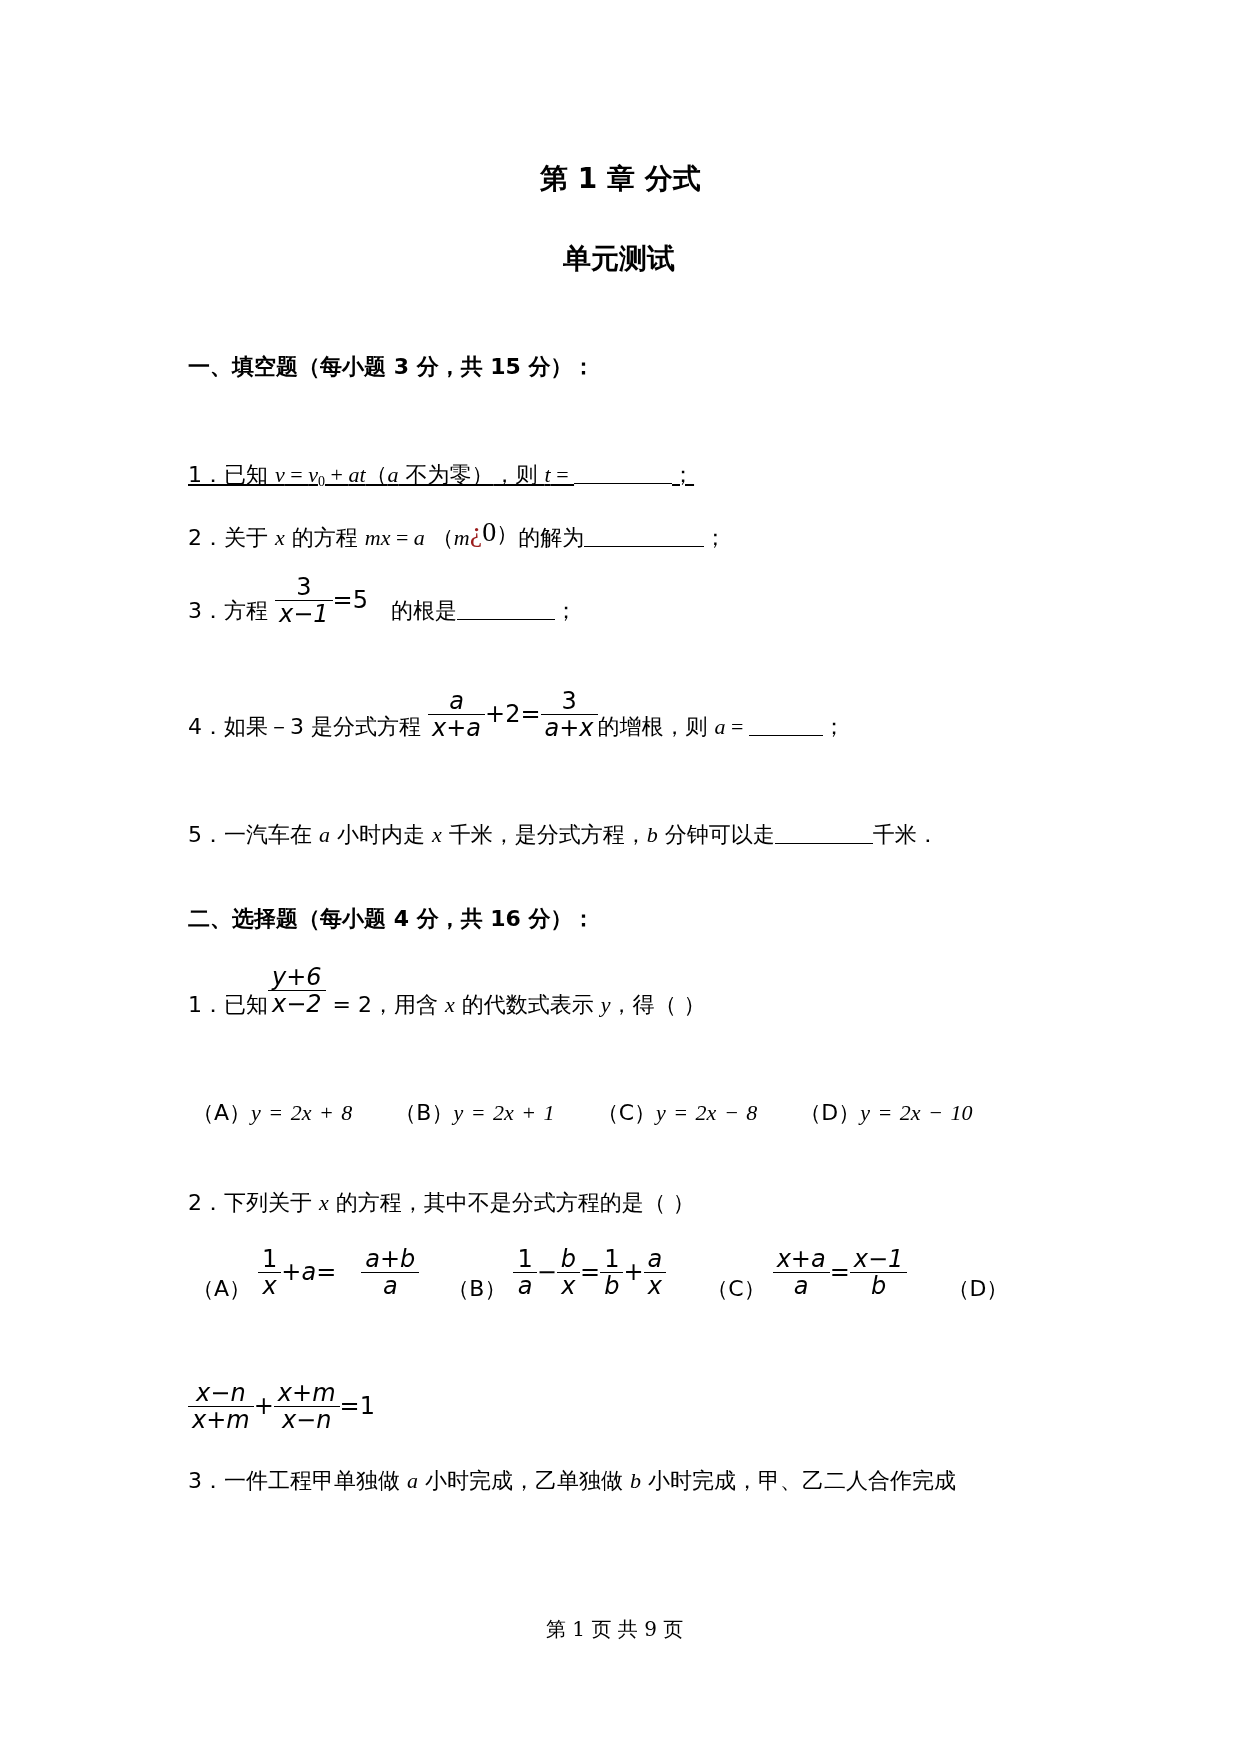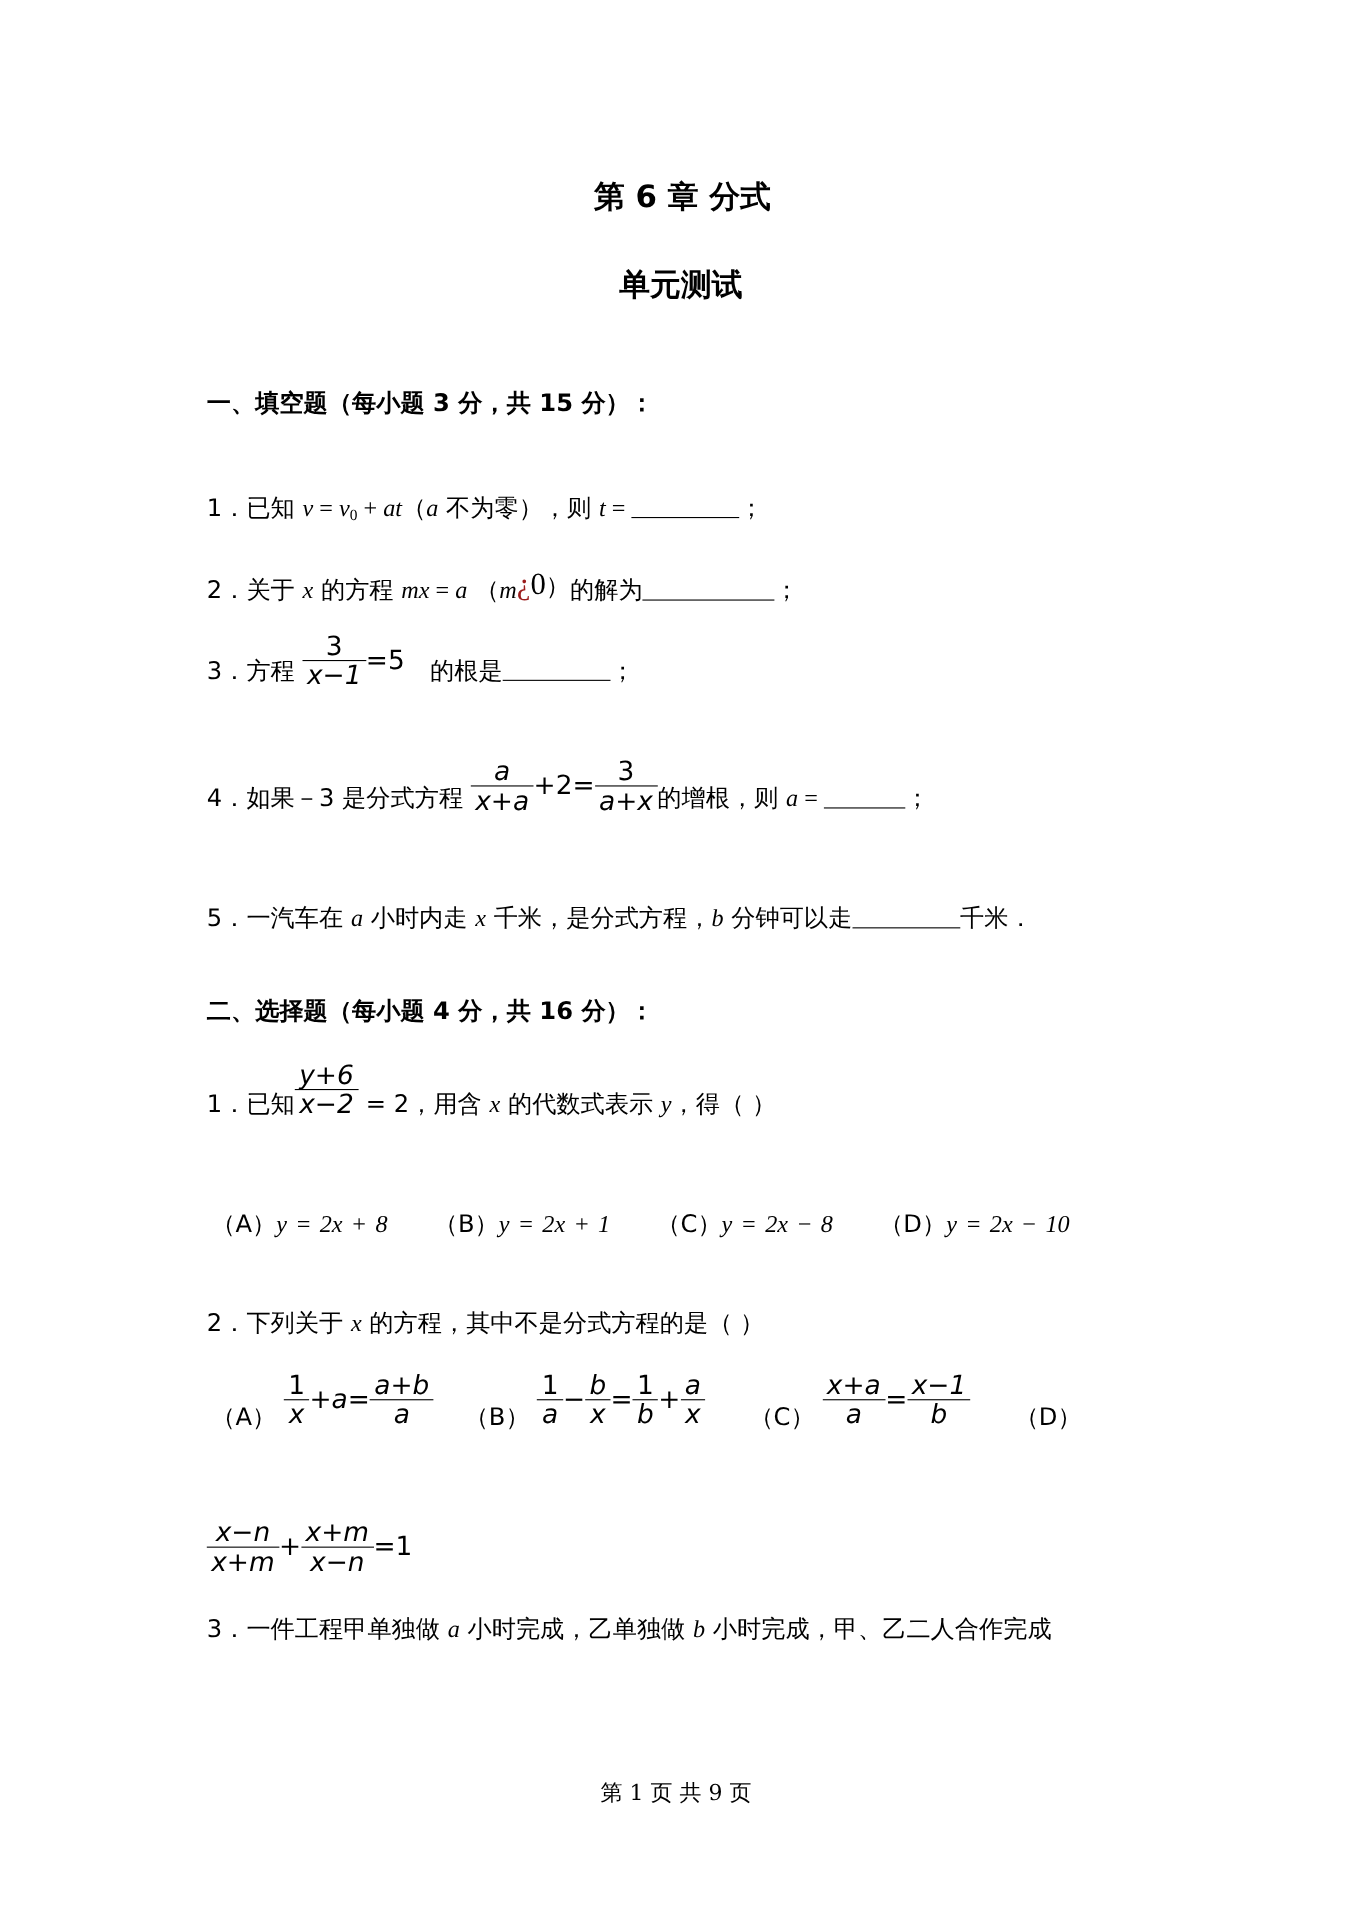--- a/index.html
+++ b/index.html
@@ -17,26 +17,26 @@
   .frac .num { display:block; padding:0 4px; border-bottom:1.5px solid #000; }
   .frac .den { display:block; padding:0 4px; }
   .fi { font-style:italic; }
   .op { font-family:"DejaVu Sans", "Liberation Sans", sans-serif; font-size:24px; vertical-align:middle; }
   .red { color:#9b1c1c; }
   .footer { font-family:"DejaVu Serif", "Liberation Serif", serif; font-size:20px; }
 </style>
 </head>
 <body>
 
-<div class="abs title" style="left:540px; top:160px;">第 6 章  分式</div>
+<div class="abs title" style="left:540px; top:160px;">第 1 章  分式</div>
 <div class="abs title" style="left:563px; top:240px;text-align:right;">单元测试</div>
 
 <div class="abs sec" style="left:188px; top:352px;">一、填空题（每小题 3 分，共 15 分）：</div>
 
-<div class="abs q" style="left:188px; top:447px;">
+<div class="abs q" style="left:188px; top:460px;text-decoration:underline;">
   <span>1．</span><span>已知 </span><span class="m">v</span><span class="n"> = </span><span class="m">v</span><span class="n sub">0</span><span class="n"> + </span><span class="m">at</span><span>（</span><span class="m">a</span><span> 不为零）</span><span>，则 </span><span class="m">t</span><span class="n"> = </span><span class="blank" style="width:98px;"></span><span>；</span>
 </div>
 
 <div class="abs q" style="left:188px; top:516px;">
   <span>2．</span><span>关于 </span><span class="m">x</span><span> 的方程 </span><span class="m">mx</span><span class="n"> = </span><span class="m">a</span>
   <span>（</span><span class="m">m</span><span class="n red" style="font-size:28px; vertical-align:4px;">¿</span><span class="n" style="font-size:28px; vertical-align:4px;">0</span><span style="vertical-align:4px;">）</span><span>的解为</span><span class="blank" style="width:120px;"></span><span>；</span>
 </div>
 
 <div class="abs q" style="left:188px; top:574px;">
   <span style="vertical-align:-24px;">3．</span><span style="vertical-align:-24px;">方程 </span>
@@ -69,21 +69,21 @@
   <span><span>（D）</span><span class="m">y = 2x − 10</span></span>
 </div>
 
 <div class="abs q" style="left:188px; top:1188px;">
   <span>2．</span><span>下列关于 </span><span class="m">x</span><span> 的方程，其中不是分式方程的是（        ）</span>
 </div>
 
 <div class="abs q" style="left:192px; top:1246px;">
   <span>
     <span style="vertical-align:-30px;">（A）</span>
-    <span class="frac" style="vertical-align:top;"><span class="num">1</span><span class="den fi">x</span></span><span class="op fi" style="vertical-align:top; position:relative; top:12px;">+a=</span><span class="frac" style="vertical-align:top;"><span class="num fi">a+b</span><span class="den fi">a</span></span>
+    <span class="frac" style="vertical-align:top;"><span class="num">1</span><span class="den fi">x</span></span><span class="op fi" style="vertical-align:top; position:relative; top:12px;">+a=</span><span class="frac" style="vertical-align:top;margin-left:25px;"><span class="num fi">a+b</span><span class="den fi">a</span></span>
   </span>
   <span style="display:inline-block; width:14px;"></span>
   <span>
     <span style="vertical-align:-30px;">（B）</span>
     <span class="frac" style="vertical-align:top;"><span class="num">1</span><span class="den fi">a</span></span><span class="op" style="vertical-align:top; position:relative; top:12px;">−</span><span class="frac" style="vertical-align:top;"><span class="num fi">b</span><span class="den fi">x</span></span><span class="op" style="vertical-align:top; position:relative; top:12px;">=</span><span class="frac" style="vertical-align:top;"><span class="num">1</span><span class="den fi">b</span></span><span class="op" style="vertical-align:top; position:relative; top:12px;">+</span><span class="frac" style="vertical-align:top;"><span class="num fi">a</span><span class="den fi">x</span></span>
   </span>
   <span style="display:inline-block; width:26px;"></span>
   <span>
     <span style="vertical-align:-30px;">（C）</span>
     <span class="frac" style="vertical-align:top;"><span class="num fi">x+a</span><span class="den fi">a</span></span><span class="op" style="vertical-align:top; position:relative; top:12px;">=</span><span class="frac" style="vertical-align:top;"><span class="num fi">x−1</span><span class="den fi">b</span></span>

